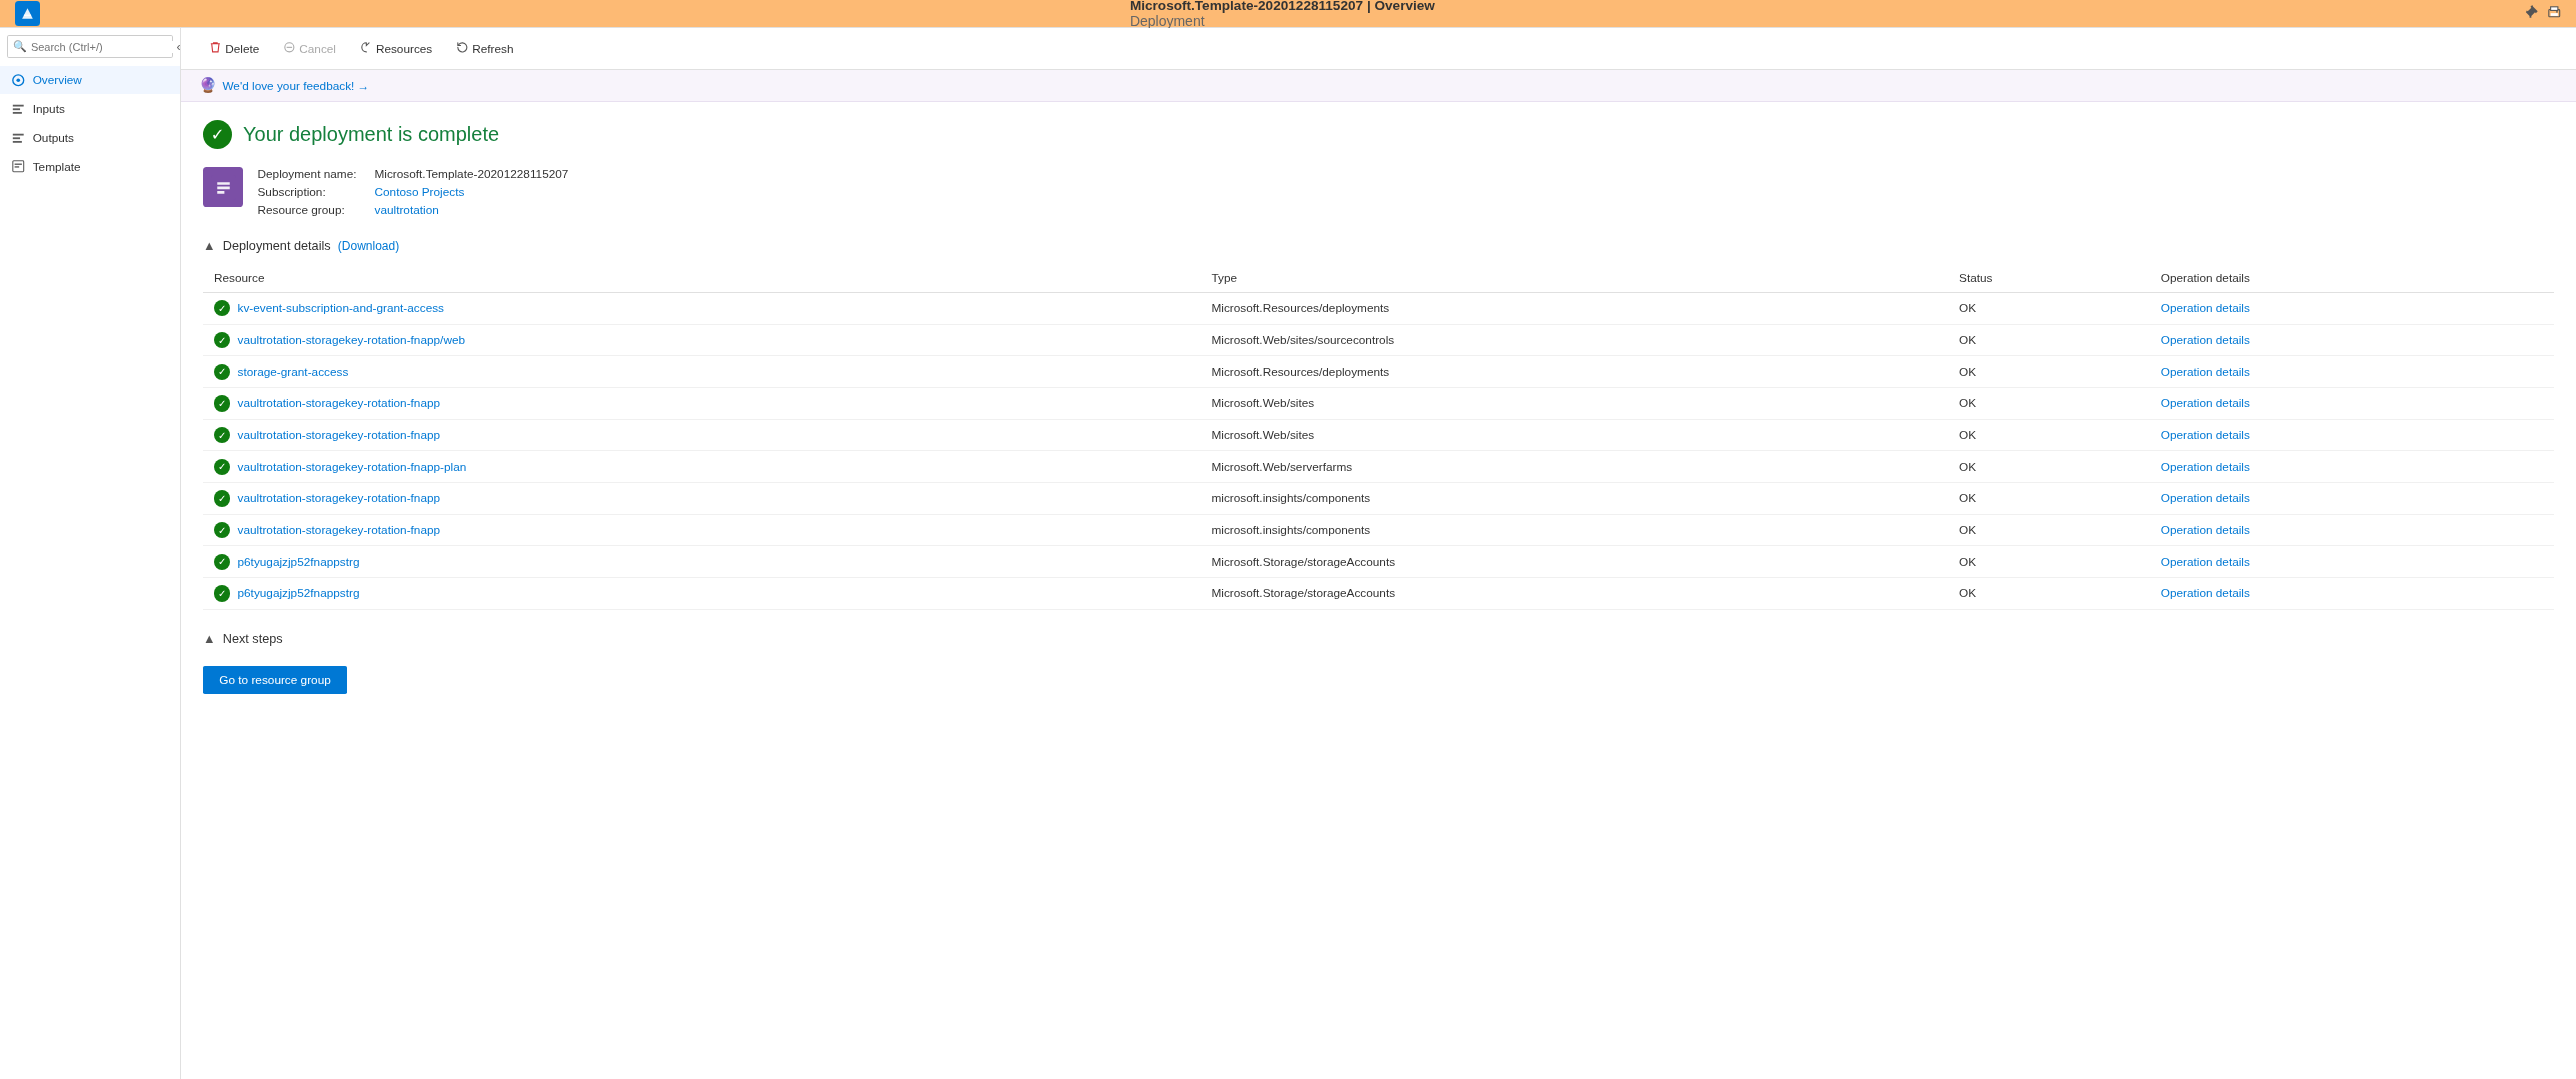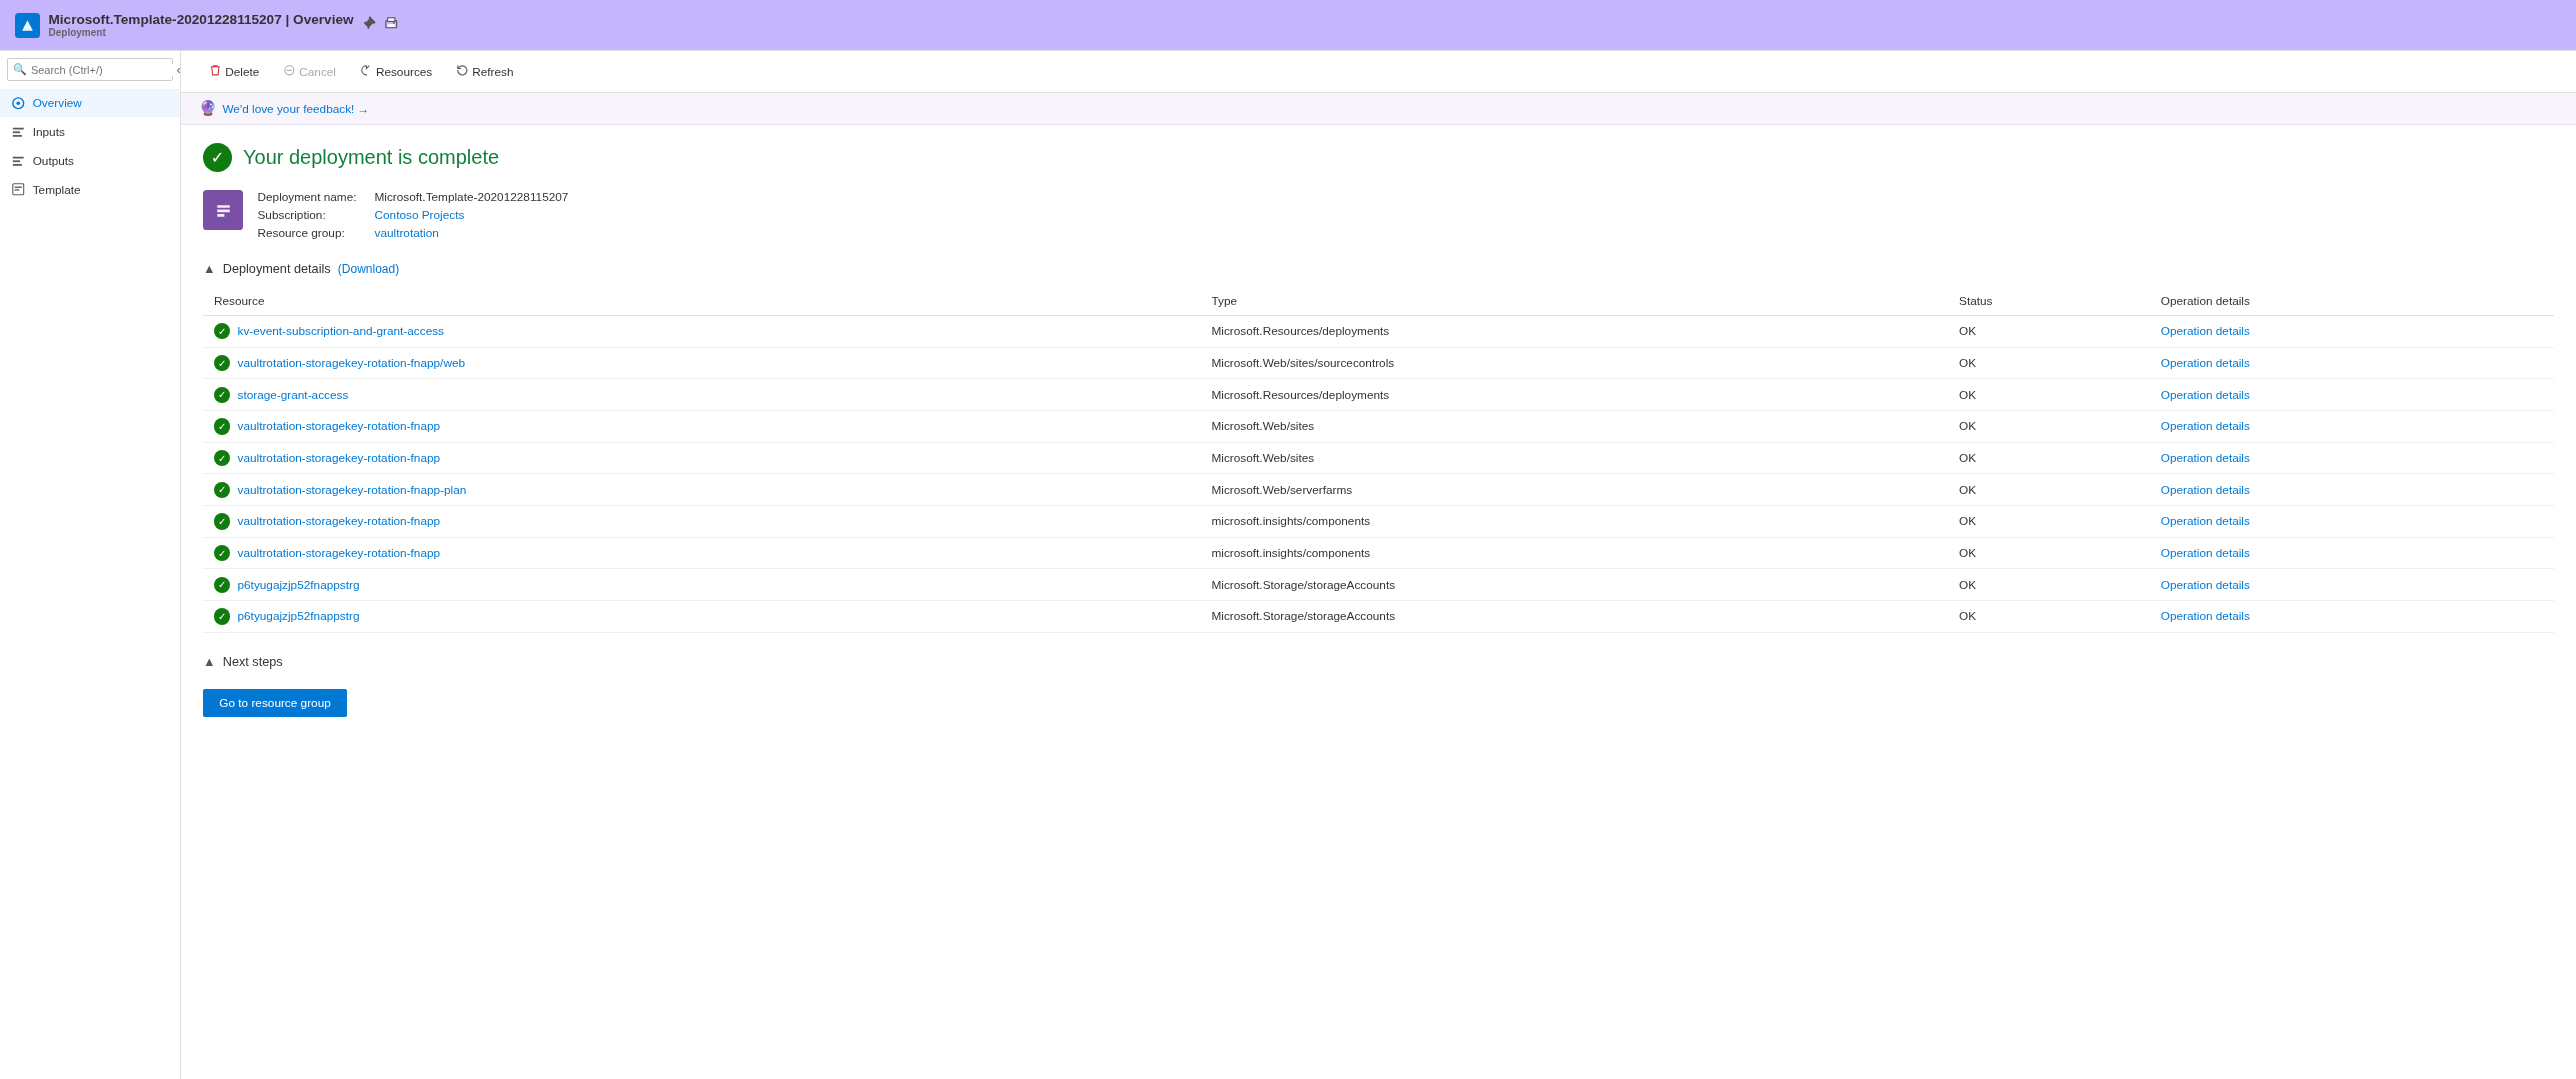--- a/index.html
+++ b/index.html
@@ -4,32 +4,33 @@
   <style>
     * { box-sizing: border-box; margin: 0; padding: 0; }
     body { font-family: 'Segoe UI', Arial, sans-serif; font-size: 11.8px; color: #333; background: #fff; display: flex; flex-direction: column; height: 100vh; overflow: hidden; }
 
     
     .top-header {
       display: flex;
       align-items: center;
       padding: 7.2px 14.5px;
       border-bottom: 0.9px solid #e0e0e0;
-      background: #c4b5fd;
-      height: 51px;
+      background: #fdba74;
+      height: 28px;
       flex-shrink: 0;
+      justify-content: space-between;
     }
     .app-icon {
       width: 25px;
       height: 25px;
       margin-right: 9px;
     }
     .header-title-section { display: flex; flex-direction: column; }
     .header-title { font-size: 13.6px; font-weight: 600; color: #333; }
-    .header-subtitle { font-size: 10px; color: #666; font-weight: bold; }
+    .header-subtitle { font-size: 14px; color: #666; }
     .header-icons { display: flex; gap: 7.2px; margin-left: 9px; color: #666; font-size: 14.5px; }
     .header-icon { cursor: pointer; color: #555; }
 
     
     .main-layout {
       display: flex;
       flex: 1;
       overflow: hidden;
     }
 

